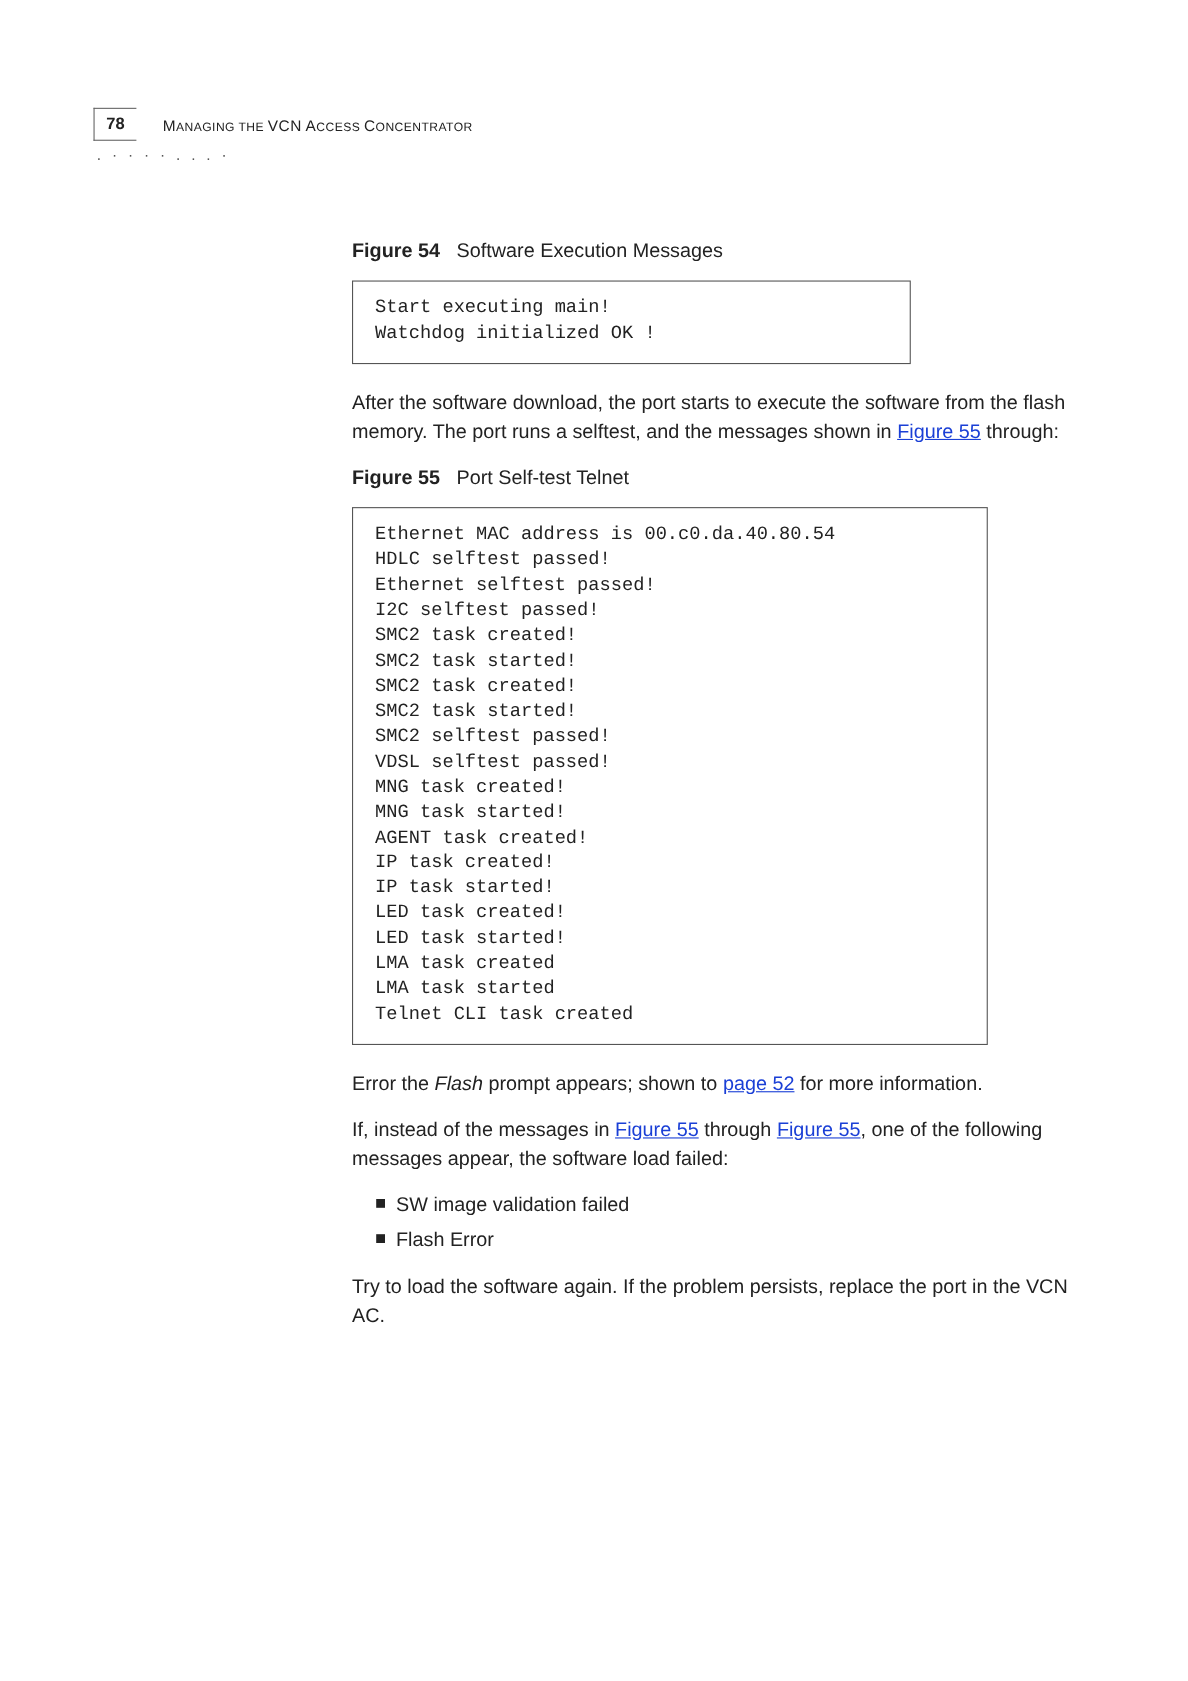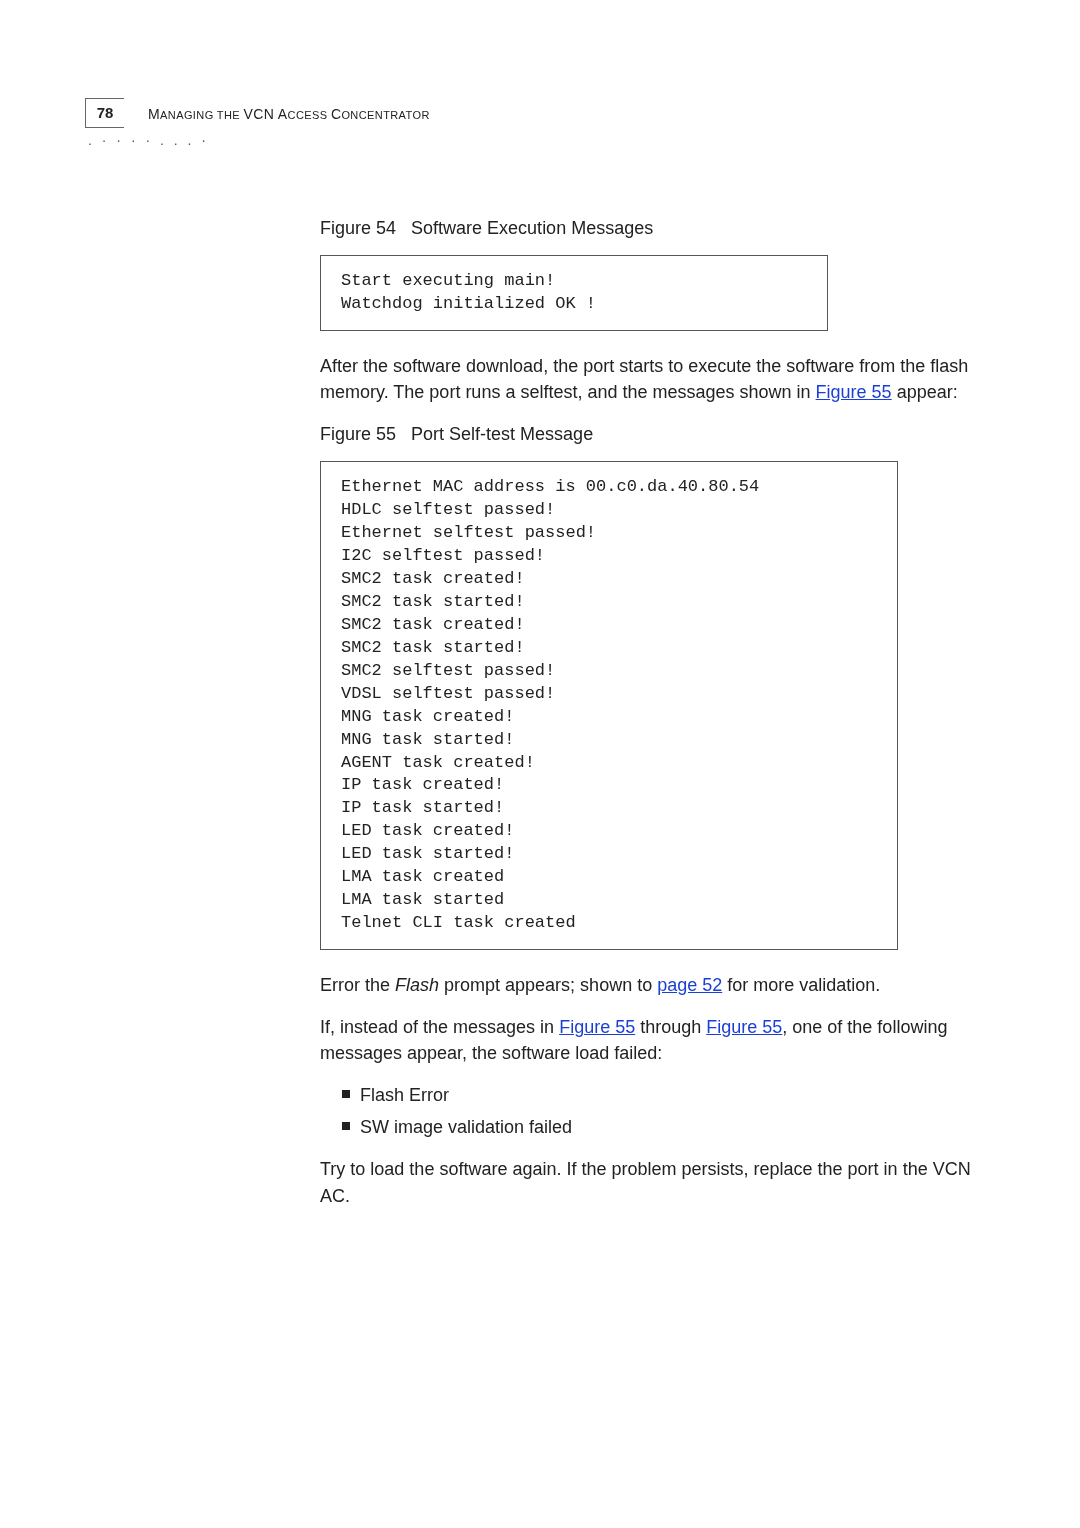--- a/index.html
+++ b/index.html
@@ -46,21 +46,21 @@
   .content {
     position: absolute;
     top: 205px;
     left: 320px;
     width: 665px;
   }
   .fig-caption {
     margin-top: 10px;
     margin-bottom: 14px;
   }
-  .fig-caption .bold { font-weight: normal; }
+  .fig-caption .bold { font-weight: bold; }
   .code-box {
     border: 1.5px solid #555;
     padding: 14px 16px 14px 20px;
     font-family: "Courier New", Courier, monospace;
     font-size: 17px;
     line-height: 1.35;
     white-space: pre;
     margin-bottom: 22px;
   }
   .code-box.small { width: 470px; }
@@ -94,25 +94,25 @@
 <div class="content">
 
   <div class="fig-caption">
     <span class="bold">Figure 54</span>&nbsp;&nbsp;&nbsp;<span>Software Execution Messages</span>
   </div>
 
   <div class="code-box small">Start executing main!
 Watchdog initialized OK !</div>
 
   <p>
-    <span>After the software download, the port starts to execute the software from the flash memory. The port runs a selftest, and the messages shown in </span><span class="link">Figure 55</span><span> appear:</span>
+    <span>After the software download, the port starts to execute the software from the flash memory. The port runs a selftest, and the messages shown in </span><span class="link">Figure 55</span><span> through:</span>
   </p>
 
   <div class="fig-caption">
-    <span class="bold">Figure 55</span>&nbsp;&nbsp;&nbsp;<span>Port Self-test Message</span>
+    <span class="bold">Figure 55</span>&nbsp;&nbsp;&nbsp;<span>Port Self-test Telnet</span>
   </div>
 
   <div class="code-box big">Ethernet MAC address is 00.c0.da.40.80.54
 HDLC selftest passed!
 Ethernet selftest passed!
 I2C selftest passed!
 SMC2 task created!
 SMC2 task started!
 SMC2 task created!
 SMC2 task started!
@@ -123,27 +123,27 @@
 AGENT task created!
 IP task created!
 IP task started!
 LED task created!
 LED task started!
 LMA task created
 LMA task started
 Telnet CLI task created</div>
 
   <p>
-    <span>Error the </span><span class="italic">Flash</span><span> prompt appears; shown to </span><span class="link">page 52</span><span> for more validation.</span>
+    <span>Error the </span><span class="italic">Flash</span><span> prompt appears; shown to </span><span class="link">page 52</span><span> for more information.</span>
   </p>
 
   <p>
     <span>If, instead of the messages in </span><span class="link">Figure 55</span><span> through </span><span class="link">Figure 55</span><span>, one of the following messages appear, the software load failed:</span>
   </p>
 
   <ul>
+    <li>SW image validation failed</li>
     <li>Flash Error</li>
-    <li>SW image validation failed</li>
   </ul>
 
   <p>Try to load the software again. If the problem persists, replace the port in the VCN AC.</p>
 
 </div>
 
 </body></html>

